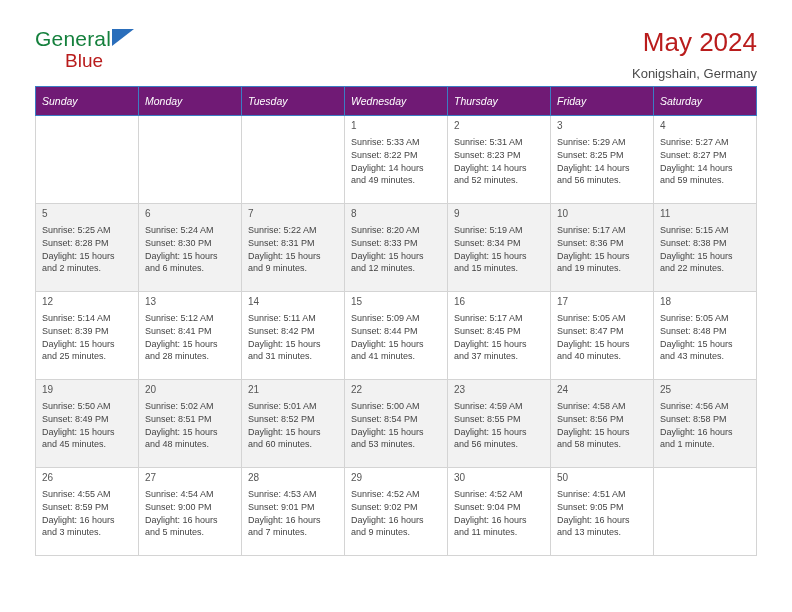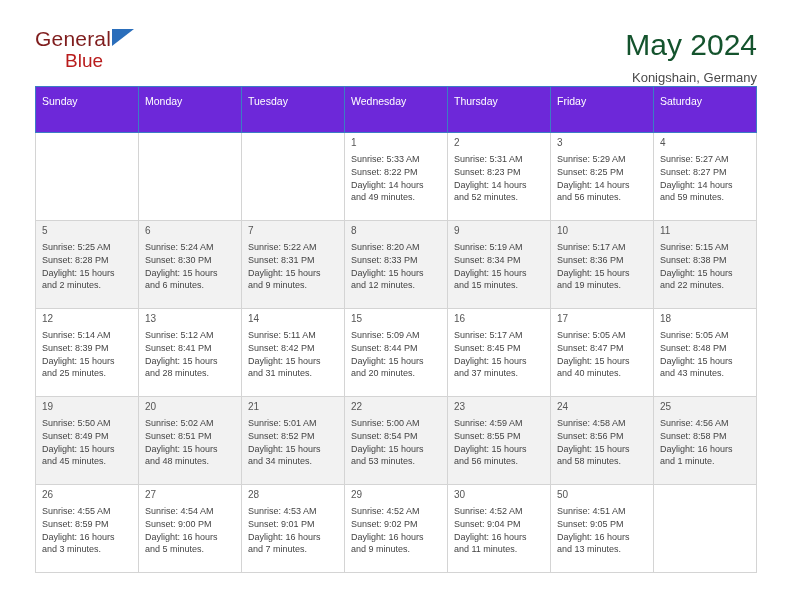--- a/index.html
+++ b/index.html
@@ -29,21 +29,21 @@
     padding-top: 28px;
     height: 74px;
     box-sizing: border-box;
   }
   .logo {
     line-height: 1;
     user-select: none;
   }
   .logo-general {
     font-size: 21px;
-    color: #7f1d1d;
+    color: #15803d;
     letter-spacing: 0.2px;
     font-family: "Liberation Sans", sans-serif;
   }
   .logo-row1 {
     position: relative;
     display: inline-block;
   }
   .logo-flag {
     display: inline-block;
     width: 0;
@@ -58,47 +58,48 @@
     display: block;
     font-size: 19px;
     color: #b91c1c;
     margin-top: 2px;
     margin-left: 30px;
   }
   .title-block {
     text-align: right;
   }
   .cal-title {
-    font-size: 30px;
-    color: #14532d;
+    font-size: 26px;
+    color: #b91c1c;
     font-weight: normal;
     line-height: 1.1;
     margin: 0;
   }
   .cal-sub {
     font-size: 13px;
     color: #4a4a4a;
     margin-top: 9px;
   }
   
   table.calendar {
     width: 722px;
     border-collapse: collapse;
     table-layout: fixed;
     margin-top: 12px;
   }
   table.calendar th {
-    background: #6d28d9;
+    background: #701a75;
     color: #ffffff;
     font-size: 10.5px;
     font-weight: normal;
     text-align: left;
-    padding: 5px 0 22px 6px;
+    padding: 5px 0 5px 6px;
     height: 18px;
     border: 1px solid #3b7dc4;
+    font-style: italic;
   }
   table.calendar td {
     vertical-align: top;
     border: 1px solid #d4d4d4;
     height: 80px;
     padding: 3px 5px 4px 6px;
     font-size: 9px;
     line-height: 1.42;
     color: #444444;
     background: #ffffff;
@@ -255,21 +256,21 @@
             <span class="info-line">Sunrise: 5:11 AM</span>
             <span class="info-line">Sunset: 8:42 PM</span>
             <span class="info-line">Daylight: 15 hours</span>
             <span class="info-line">and 31 minutes.</span>
           </td>
           <td>
             <span class="daynum">15</span>
             <span class="info-line">Sunrise: 5:09 AM</span>
             <span class="info-line">Sunset: 8:44 PM</span>
             <span class="info-line">Daylight: 15 hours</span>
-            <span class="info-line">and 20 minutes.</span>
+            <span class="info-line">and 41 minutes.</span>
           </td>
           <td>
             <span class="daynum">16</span>
             <span class="info-line">Sunrise: 5:17 AM</span>
             <span class="info-line">Sunset: 8:45 PM</span>
             <span class="info-line">Daylight: 15 hours</span>
             <span class="info-line">and 37 minutes.</span>
           </td>
           <td>
             <span class="daynum">17</span>
@@ -299,21 +300,21 @@
             <span class="info-line">Sunrise: 5:02 AM</span>
             <span class="info-line">Sunset: 8:51 PM</span>
             <span class="info-line">Daylight: 15 hours</span>
             <span class="info-line">and 48 minutes.</span>
           </td>
           <td>
             <span class="daynum">21</span>
             <span class="info-line">Sunrise: 5:01 AM</span>
             <span class="info-line">Sunset: 8:52 PM</span>
             <span class="info-line">Daylight: 15 hours</span>
-            <span class="info-line">and 34 minutes.</span>
+            <span class="info-line">and 60 minutes.</span>
           </td>
           <td>
             <span class="daynum">22</span>
             <span class="info-line">Sunrise: 5:00 AM</span>
             <span class="info-line">Sunset: 8:54 PM</span>
             <span class="info-line">Daylight: 15 hours</span>
             <span class="info-line">and 53 minutes.</span>
           </td>
           <td>
             <span class="daynum">23</span>

